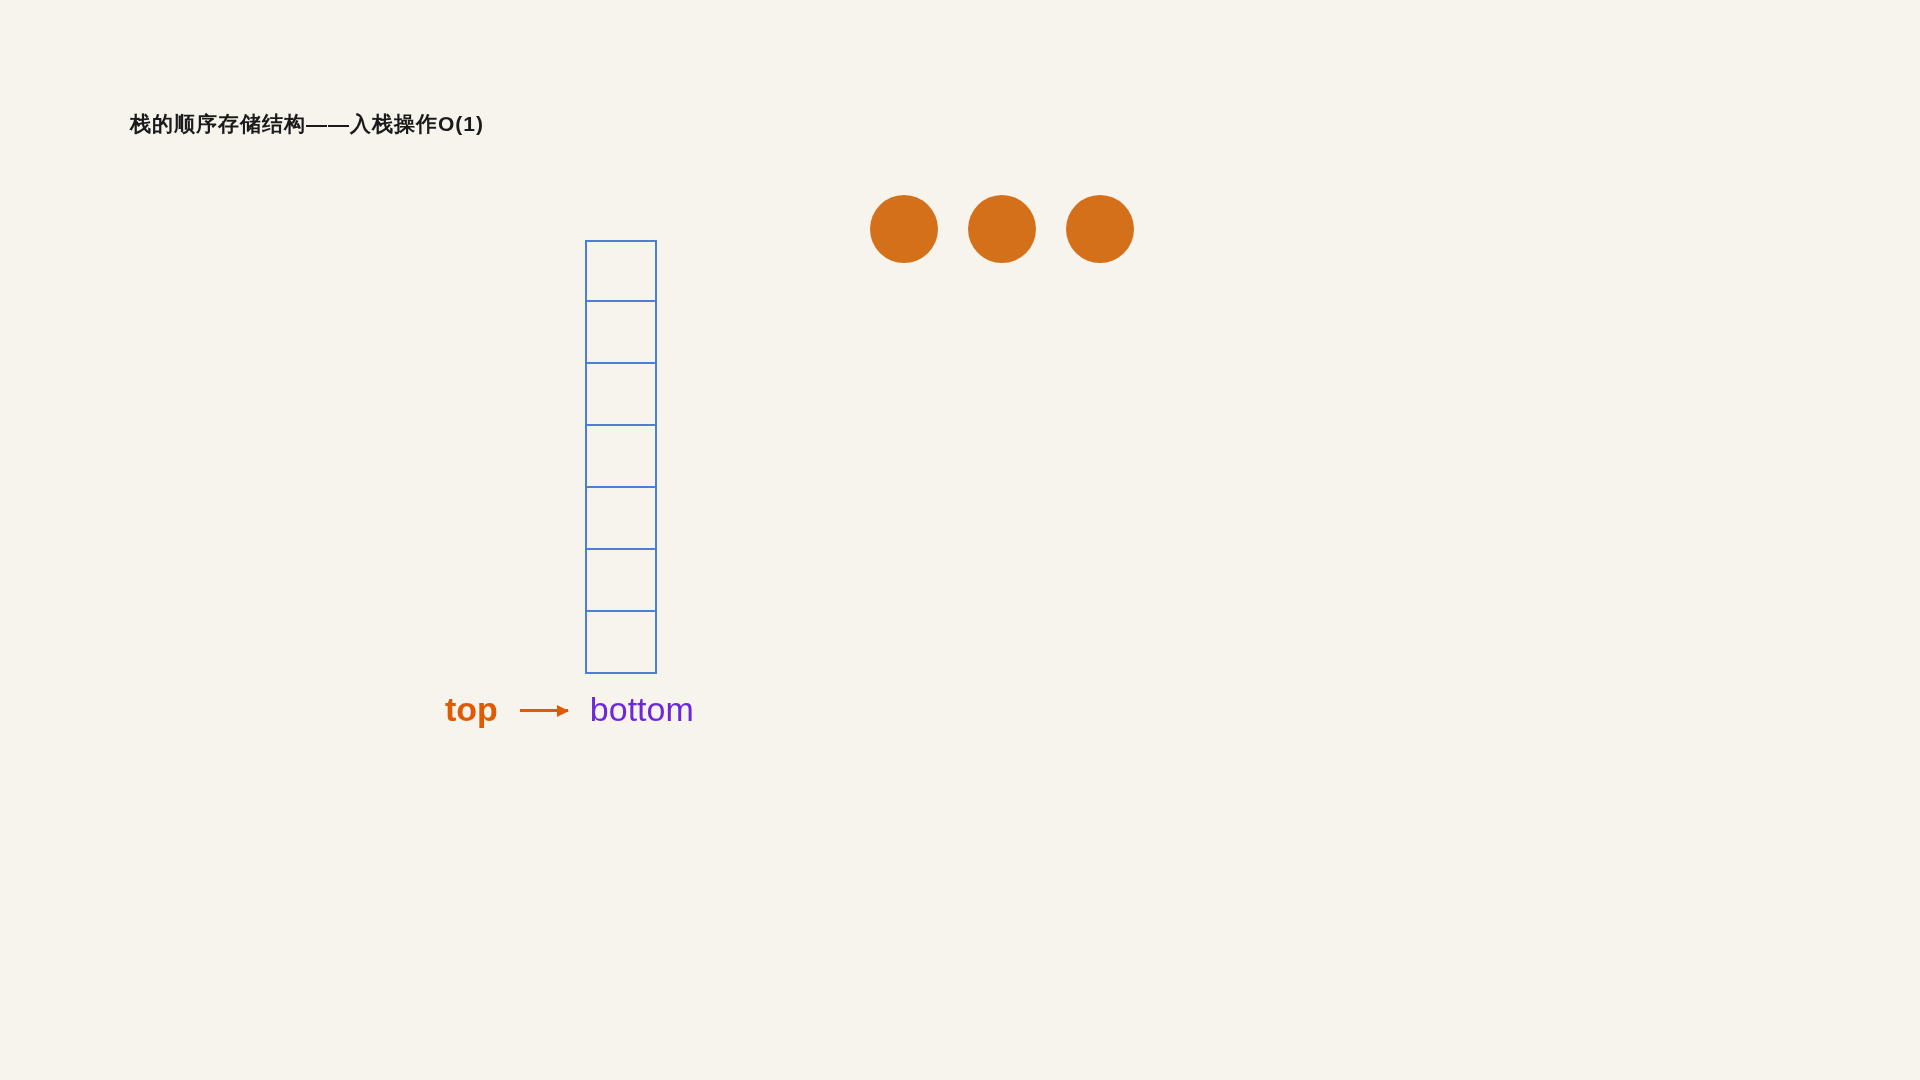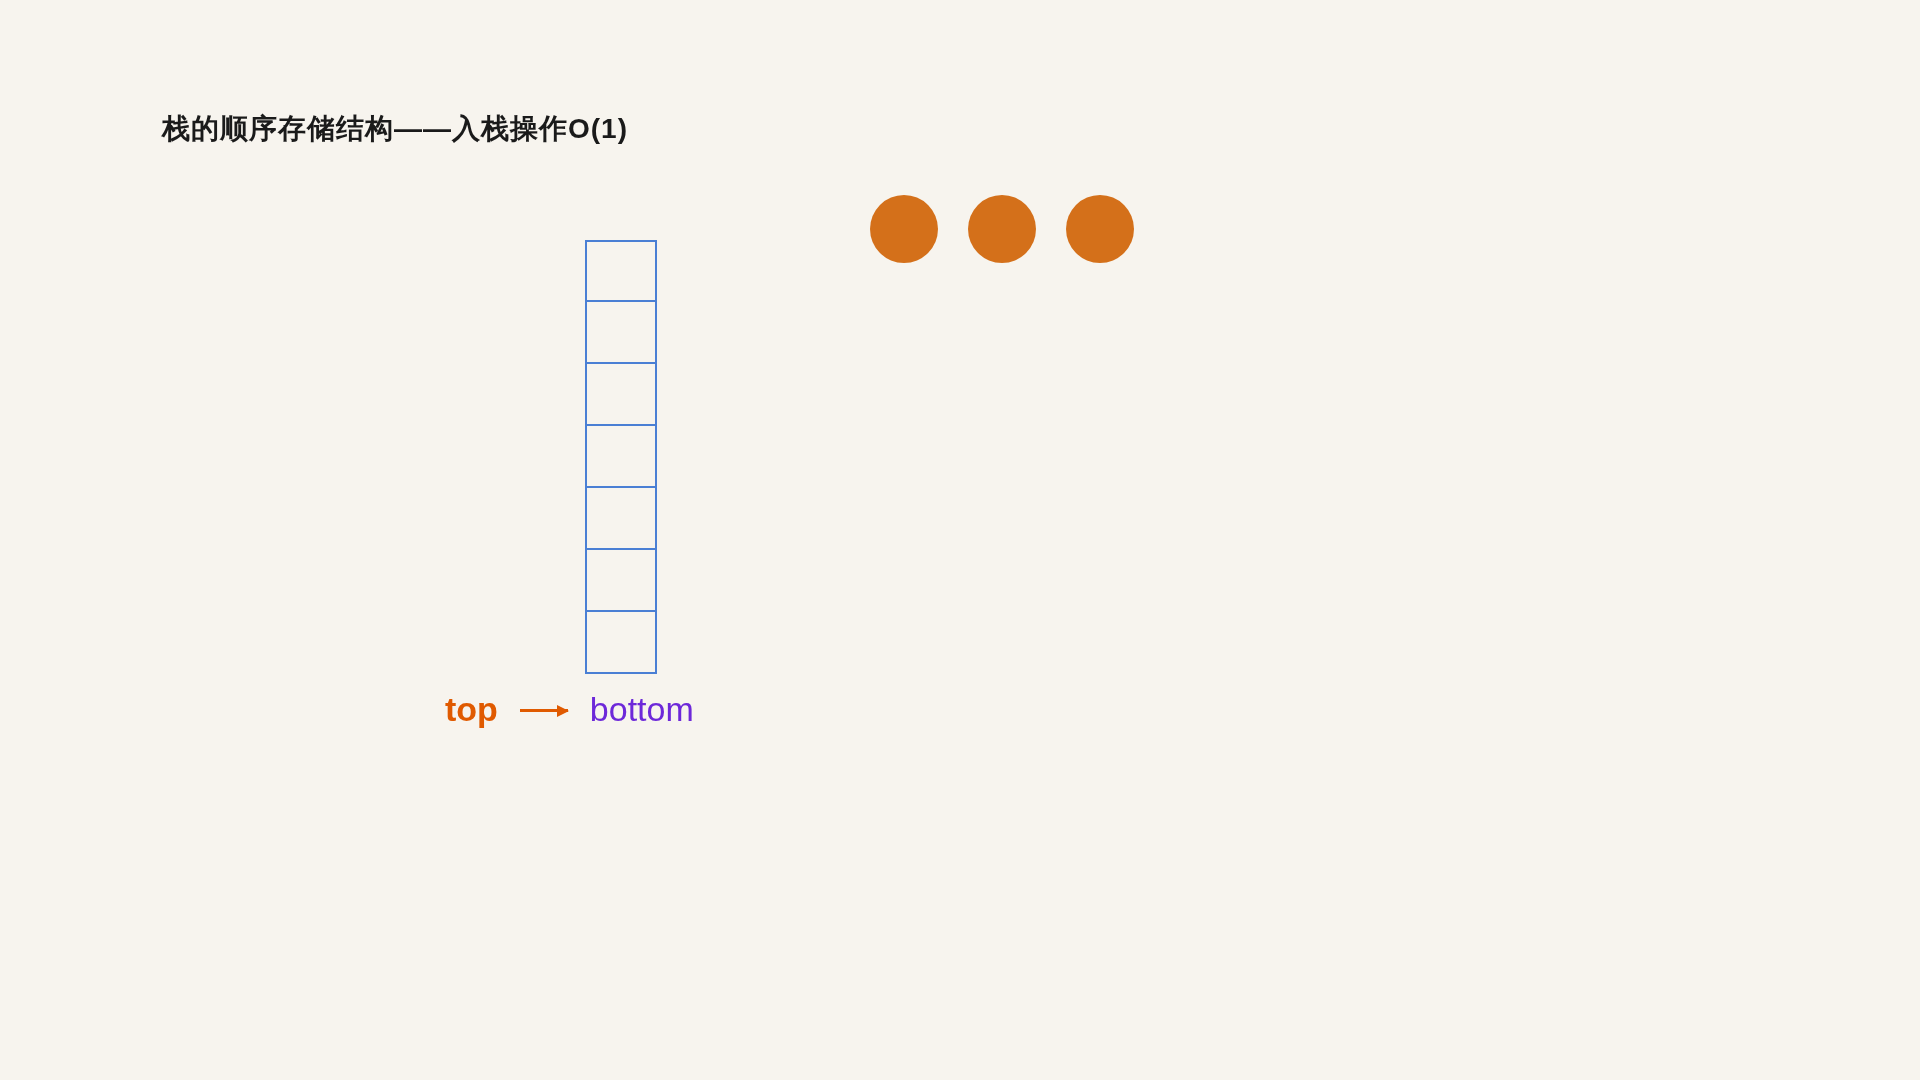--- a/index.html
+++ b/index.html
@@ -14,25 +14,24 @@
       background-color: #f7f4ee;
       font-family: 'PingFang SC', 'Microsoft YaHei', sans-serif;
       overflow: hidden;
       position: relative;
     }
 
     .title {
       position: absolute;
       top: 110px;
       left: 130px;
-      font-size: 28px;
+      font-size: 21px;
       font-weight: bold;
       color: #1a1a1a;
       letter-spacing: 1px;
-      margin-left: 32px;
     }
 
     .stack-container {
       position: absolute;
       top: 240px;
       left: 585px;
       display: flex;
       flex-direction: column;
       width: 72px;
     }

